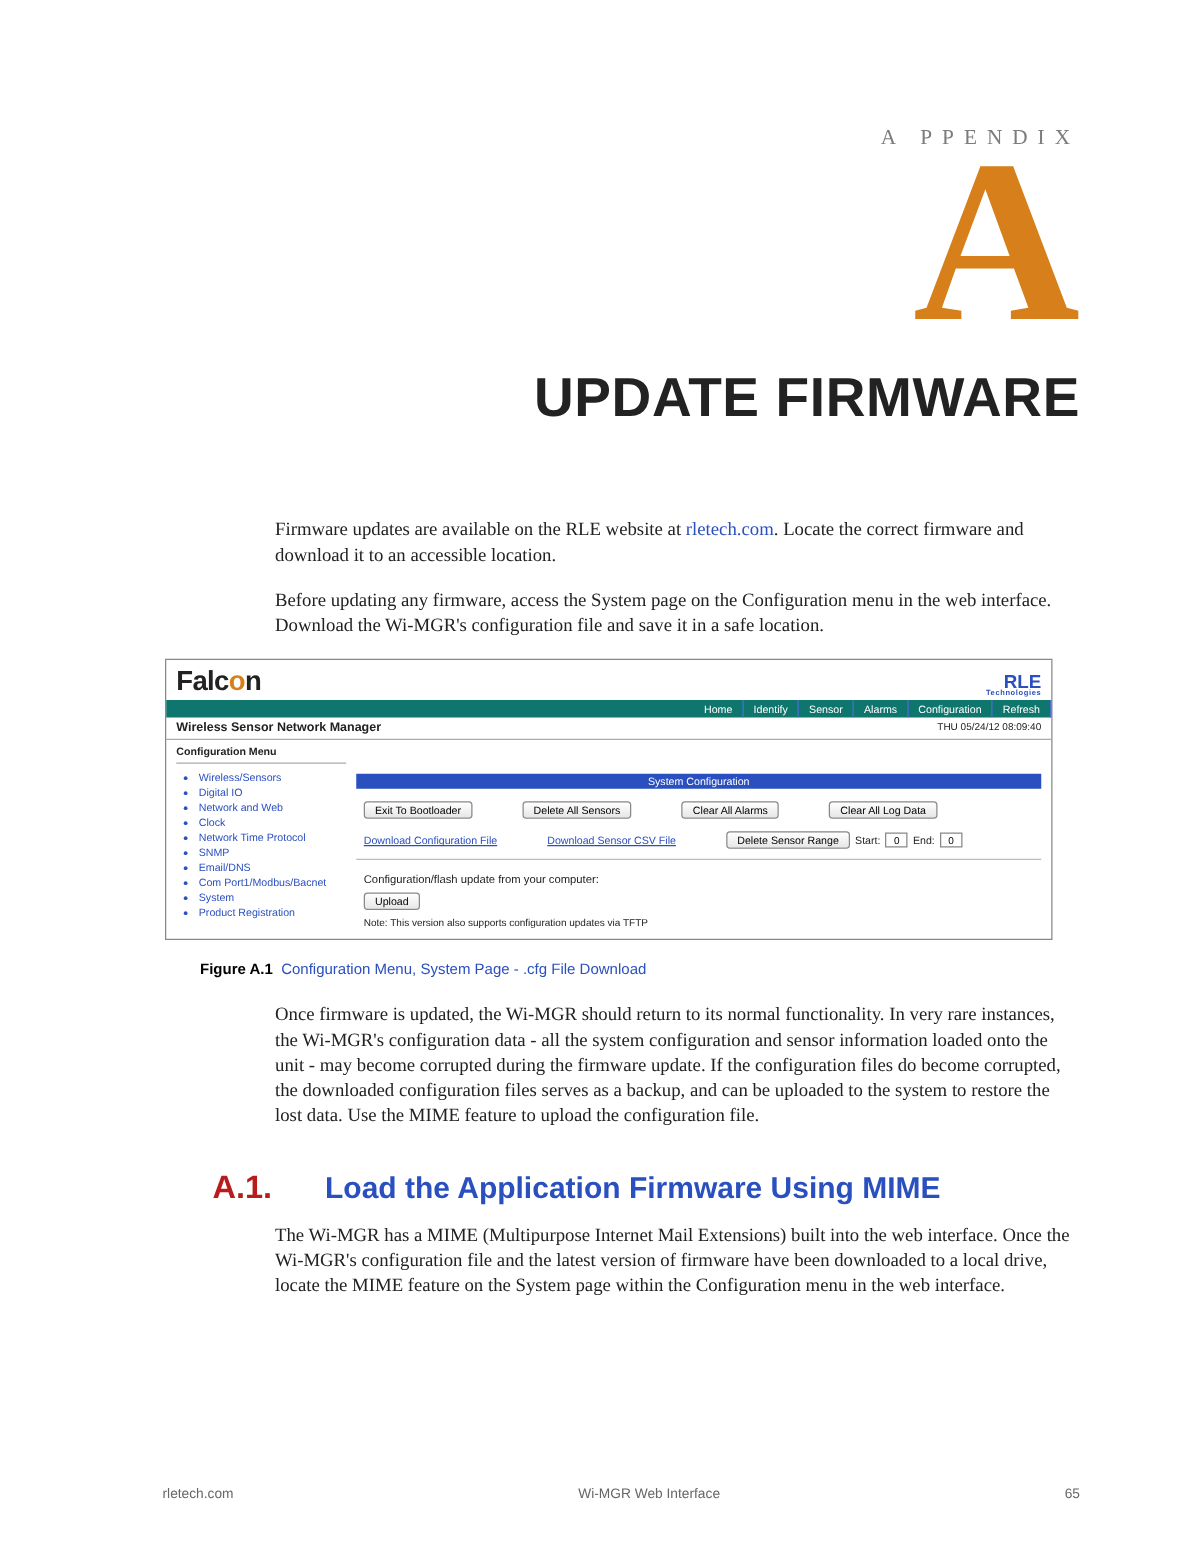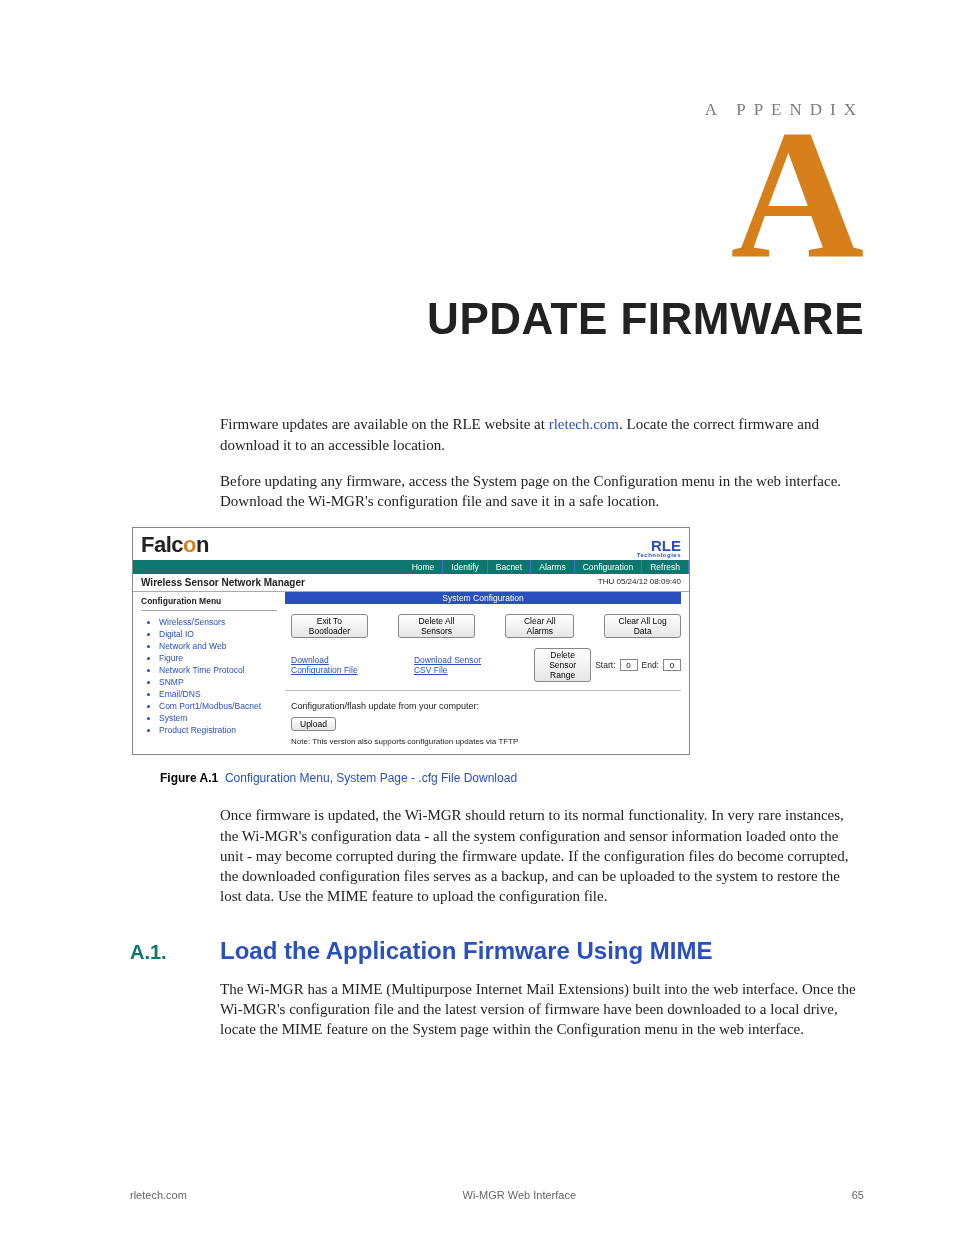--- a/index.html
+++ b/index.html
@@ -50,21 +50,21 @@
     margin-bottom: 16px;
   }
   .body-text a { color: #2a4fbf; text-decoration: none; }
 
   
   .screenshot {
     margin: 6px 0 12px 0;
     border: 1px solid #888;
     font-family: Arial, Helvetica, sans-serif;
     font-size: 9px;
-    width: 558px;
+    width: 710px;
     margin-left: 2px;
     background: #fff;
   }
   .ss-top {
     display: flex;
     justify-content: space-between;
     align-items: flex-end;
     padding: 4px 8px 2px 8px;
   }
   .falcon-logo {
@@ -106,30 +106,30 @@
   .ss-body { display: flex; }
   .ss-side {
     width: 152px;
     padding: 4px 8px;
     font-size: 8.5px;
   }
   .ss-side-title { font-weight: bold; margin-bottom: 4px; }
   .ss-side hr { border: none; border-top: 1px solid #aaa; margin: 2px 0 6px 0; }
   .ss-side ul { list-style: disc; padding-left: 18px; }
   .ss-side li { color: #2a4fbf; cursor: pointer; margin-bottom: 2px; }
-  .ss-main { flex: 1; padding: 0 8px 8px 0; }
+  .ss-main { flex: 1; padding: 0 8px 8px 0; margin-top: 27px; }
   .ss-section-title {
     background: #2a4fbf;
     color: #fff;
     text-align: center;
     font-size: 8.5px;
     padding: 1px 0;
     margin-bottom: 10px;
   }
-  .btn-row { display: flex; gap: 30px; align-items: center; margin-bottom: 10px; padding-left: 6px; }
+  .btn-row { display: flex; gap: 40px; align-items: center; margin-bottom: 10px; padding-left: 6px; }
   .btn-row2 { display: flex; gap: 40px; align-items: center; margin-bottom: 8px; padding-left: 6px; }
   .ss-btn {
     font-size: 8.5px;
     border: 1px solid #888;
     border-radius: 3px;
     padding: 1px 8px;
     background: linear-gradient(#fff,#e6e6e6);
     cursor: pointer;
   }
   .ss-link { color: #2a4fbf; text-decoration: underline; font-size: 8.5px; cursor: pointer; }
@@ -156,24 +156,25 @@
   .figure-caption .fid { font-weight: bold; color: #000; }
   .figure-caption .fcap { color: #2a4fbf; }
 
   .section-row {
     display: flex;
     align-items: baseline;
     margin: 30px 0 14px 0;
   }
   .section-num {
     font-family: Arial, Helvetica, sans-serif;
-    font-size: 20px;
-    font-weight: bold;
-    color: #0f766e;
+    font-size: 26px;
+    font-weight: bold;
+    color: #b91c1c;
     width: 90px;
+    margin-left: 40px;
   }
   .section-title {
     font-family: Arial, Helvetica, sans-serif;
     font-size: 24px;
     font-weight: bold;
     color: #2a4fbf;
   }
 
   .page-footer {
     position: absolute;
@@ -206,38 +207,38 @@
       <span>Falc</span><span class="o">o</span><span>n</span>
     </div>
     <div class="rle-logo">
       <span>RLE</span>
       <span class="sub">Technologies</span>
     </div>
   </div>
   <div class="ss-navbar">
     <div class="ss-tab">Home</div>
     <div class="ss-tab">Identify</div>
-    <div class="ss-tab">Bacnet</div>
+    <div class="ss-tab">Sensor</div>
     <div class="ss-tab">Alarms</div>
     <div class="ss-tab">Configuration</div>
     <div class="ss-tab">Refresh</div>
   </div>
   <div class="ss-headerline">
     <div class="wsnm">Wireless Sensor Network Manager</div>
     <div class="datetime">THU 05/24/12 08:09:40</div>
   </div>
   <div class="ss-body">
     <div class="ss-side">
       <div class="ss-side-title">Configuration Menu</div>
       <hr>
       <ul>
         <li>Wireless/Sensors</li>
         <li>Digital IO</li>
         <li>Network and Web</li>
-        <li>Figure</li>
+        <li>Clock</li>
         <li>Network Time Protocol</li>
         <li>SNMP</li>
         <li>Email/DNS</li>
         <li>Com Port1/Modbus/Bacnet</li>
         <li>System</li>
         <li>Product Registration</li>
       </ul>
     </div>
     <div class="ss-main">
       <div class="ss-section-title">System Configuration</div>

